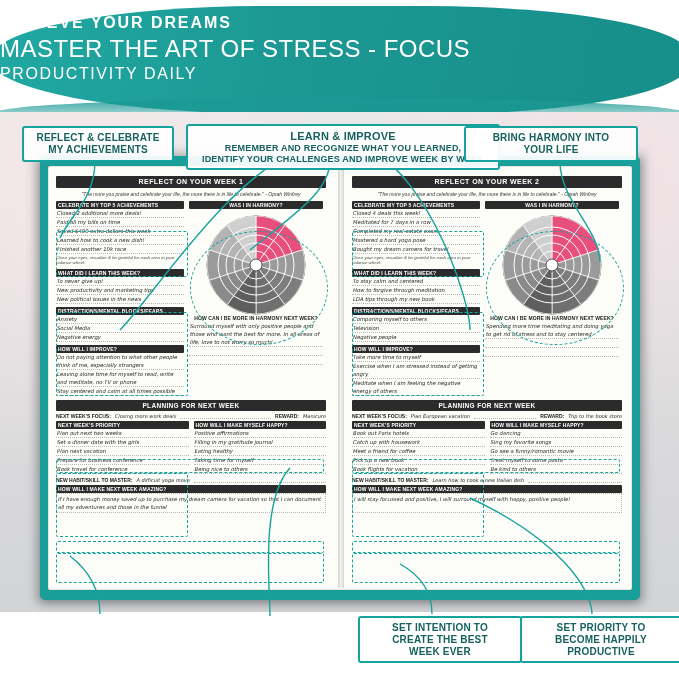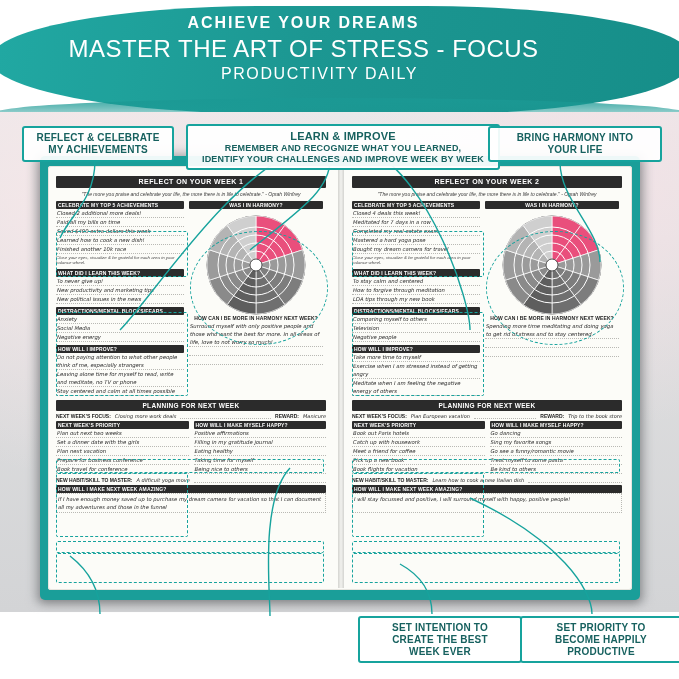--- a/index.html
+++ b/index.html
@@ -22,26 +22,26 @@
     border-radius:48% 46% 44% 50% / 60% 56% 58% 62%;
     filter:blur(0.2px);
     opacity:.97;
   }
   .teal-band:after{
     content:"";position:absolute;left:0;bottom:-16px;width:100%;height:32px;
     background:linear-gradient(180deg,rgba(20,150,145,.9),rgba(20,150,145,0));
     border-radius:50%;
   }
   .headline{
-    position:absolute;left:0;top:14px;width:607px;text-align:center;color:#fff;
+    position:absolute;left:0;top:14px;width:607px;text-align:left;color:#fff;
     letter-spacing:.06em;line-height:1.18;
   }
   .h-small{font-size:16px;font-weight:700;letter-spacing:.12em;}
   .h-big{font-size:24px;font-weight:400;letter-spacing:.02em;margin-top:2px;}
-  .h-mid{font-size:16px;font-weight:400;letter-spacing:.1em;margin-top:2px;padding-left:32px;}
+  .h-mid{font-size:16px;font-weight:400;letter-spacing:.1em;margin-top:2px;}
 
   .photo{
     position:absolute;left:0;top:112px;width:679px;height:500px;
     background:
       radial-gradient(circle at 12% 18%, #f6e7e9 0%, rgba(246,231,233,0) 38%),
       radial-gradient(circle at 88% 14%, #f3e2e6 0%, rgba(243,226,230,0) 34%),
       linear-gradient(180deg,#e9e9ea 0%, #dededf 40%, #d3d4d6 100%);
   }
   
   .book-shadow{
@@ -115,21 +115,21 @@
   .amz-box{border:1px dotted #b9b9b4;min-height:16px;padding:1px;font-size:5.2px;line-height:8px;}
 
   
   .callout{
     position:absolute;background:rgba(255,255,255,.93);border:2px solid #17a39d;
     border-radius:3px;color:#17615f;text-align:center;font-weight:700;
     line-height:1.18;padding:4px 5px;letter-spacing:.02em;
   }
   .c1{left:22px;top:126px;width:138px;font-size:10px;}
   .c2{left:186px;top:124px;width:300px;font-size:9px;}
-  .c3{left:488px;top:126px;width:160px;font-size:10px;}
+  .c3{left:464px;top:126px;width:160px;font-size:10px;}
   .c4{left:18px;top:616px;width:160px;font-size:10px;}
   .c5{left:196px;top:618px;width:150px;font-size:11px;}
   .c6{left:358px;top:616px;width:150px;font-size:10px;}
   .c7{left:520px;top:616px;width:148px;font-size:10px;}
 
   .c2 .t1{font-size:11px;}
   .c2 .t2{font-size:9px;font-weight:700;}
 
   
   svg.links{position:absolute;left:0;top:0;width:679px;height:679px;pointer-events:none;}

